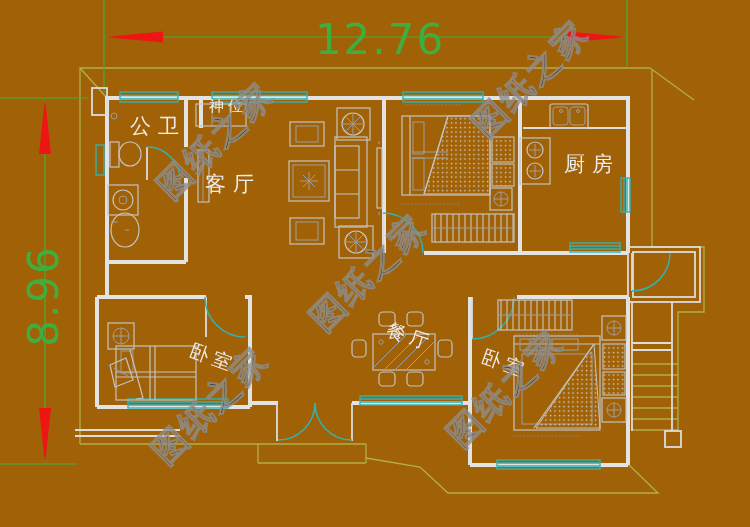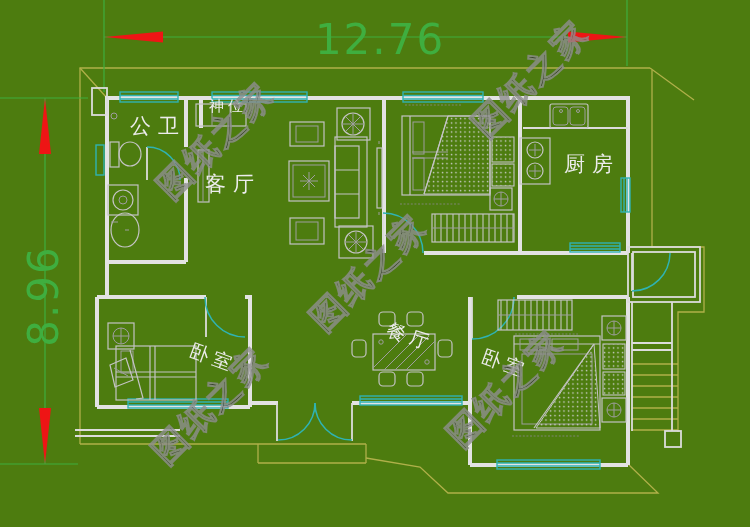--- a/index.html
+++ b/index.html
@@ -1,16 +1,16 @@
 <!DOCTYPE html>
 <html><head>
 <meta charset="utf-8">
 <style>
   html,body{margin:0;padding:0;background:#000;}
-  #canvas{position:relative;width:750px;height:527px;background:#4d7c0f;overflow:hidden;
+  #canvas{position:relative;width:750px;height:527px;background:#a16207;overflow:hidden;
           font-family:"DejaVu Sans",sans-serif;}
   svg{position:absolute;left:0;top:0;}
   
   .wall{stroke:#e3e3e3;stroke-width:4;fill:none;stroke-linecap:butt;}
   .wall-thin{stroke:#dcdcdc;stroke-width:1.8;fill:none;}
   .furn{stroke:#c4c4c4;stroke-width:1.2;fill:none;}
   .furn-dim{stroke:#9e9e9e;stroke-width:1;fill:none;}
   .win{stroke:#2fb3b3;stroke-width:1.4;fill:none;}
   .door{stroke:#2fb3b3;stroke-width:1.5;fill:none;}
   .eave{stroke:#b0b04a;stroke-width:1.3;fill:none;}

